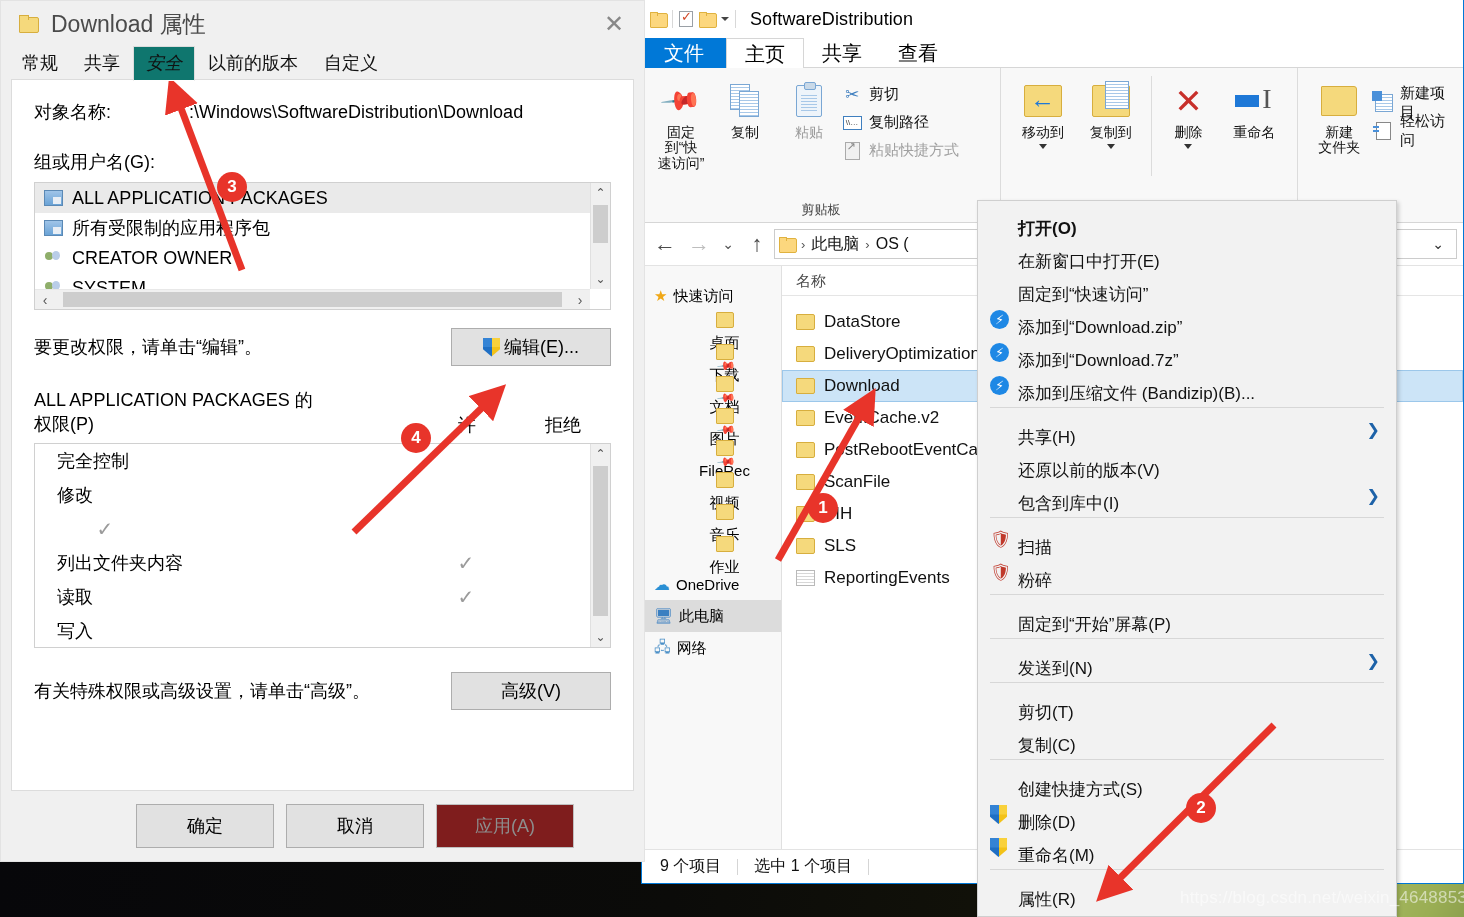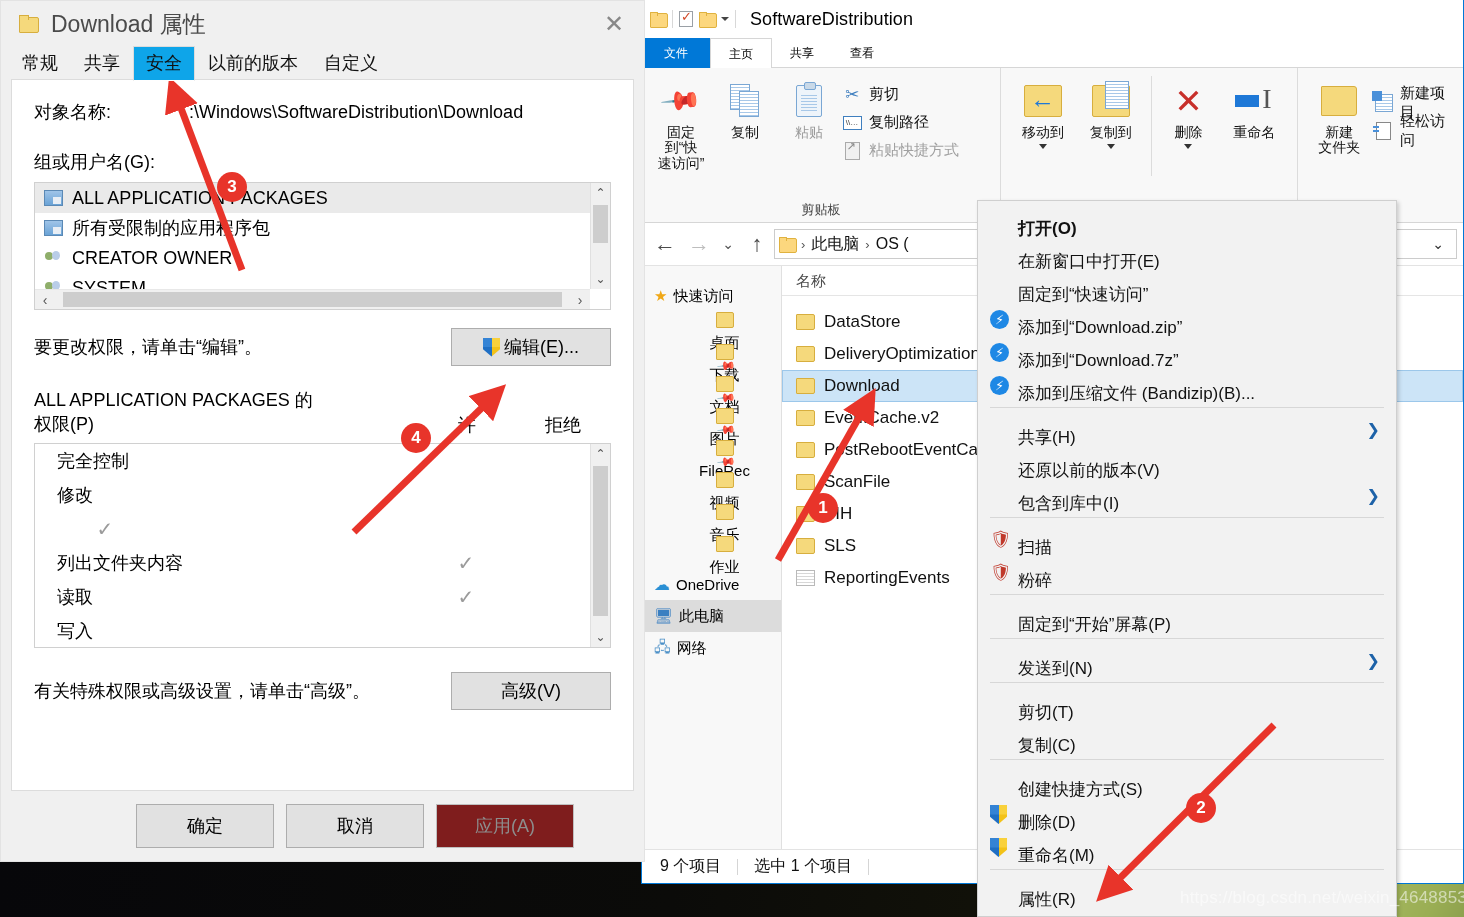--- a/index.html
+++ b/index.html
@@ -67,21 +67,21 @@
     content: "✓"; position: absolute; left: 1px; top: -3px; color: #d24726; font-size: 13px;
   }
   .caret-down { width: 0; height: 0; border-left: 4px solid transparent; border-right: 4px solid transparent; border-top: 4px solid #444; }
 
   
   .ribbon-tabs {
     display: flex; height: 30px; background: #ffffff; padding-left: 0; flex: none;
     border-bottom: 1px solid #d6d6d6;
   }
   .rtab {
-    padding: 0 18px; height: 48px; line-height: 30px; font-size: 12px; color: #000;
+    padding: 0 18px; height: 48px; line-height: 30px; font-size: 20px; color: #000;
     background: transparent; cursor: default;
   }
   .rtab.file { background: #0078d7; color: #fff; padding: 0 22px; }
   .rtab.active { background: #fff; border: 1px solid #d6d6d6; border-bottom: 1px solid #fff;
                  margin-bottom: -1px; }
 
   
   .ribbon {
     height: 155px; background: #f8f8f8; border-bottom: 1px solid #d6d6d6;
     display: flex; position: relative; flex: none;
@@ -232,21 +232,21 @@
   }
   .dlg-title { height: 46px; display: flex; align-items: center; padding: 0 10px 0 18px; }
   .dlg-title-text { font-size: 23px; color: #4a4a4a; margin-left: 12px; font-weight: 300; }
   .dlg-close { margin-left: auto; font-size: 24px; color: #888; width: 40px; text-align: center; }
   .dlg-folder-ico { width: 20px; height: 18px; position: relative; }
   .dlg-folder-ico::before { content:""; position:absolute; inset:2px 0 0 0; background:#f5d97c; border:1px solid #d7ae3e; border-radius: 1px 2px 2px 1px; }
   .dlg-folder-ico::after { content:""; position:absolute; left:0; top:0; width:8px; height:4px; background:#f5d97c; border:1px solid #d7ae3e; border-bottom:none; }
 
   .dlg-tabs { display: flex; padding-left: 8px; height: 32px; align-items: center; }
   .dtab { font-size: 18px; color: #111; padding: 4px 12px 5px 12px; background: #f0f0f0; border: 1px solid transparent; }
-  .dtab.active { background: #0ea5e9; border: 1px solid #dcdcdc; border-bottom-color: #fff; margin-bottom: -1px; position: relative; z-index: 2; }
+  .dtab.active { background: #0f766e; border: 1px solid #dcdcdc; border-bottom-color: #fff; margin-bottom: -1px; position: relative; z-index: 2; font-style: italic; }
 
   .dlg-panel {
     margin: 0 10px; background: #fff; border: 1px solid #dcdcdc; flex: 1;
     padding: 20px 22px 8px 22px; position: relative;
   }
   .field-row { display: flex; align-items: center; font-size: 18px; color: #000; }
   .field-label { width: 155px; flex: none; }
   .field-value { flex: 1; white-space: nowrap; overflow: hidden; }
   .sec-label { font-size: 18px; color: #000; margin: 26px 0 8px 0; }
   .listbox {

